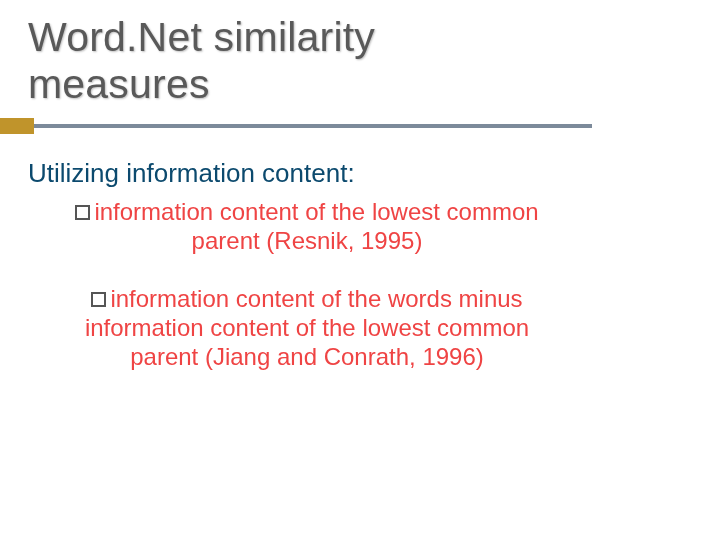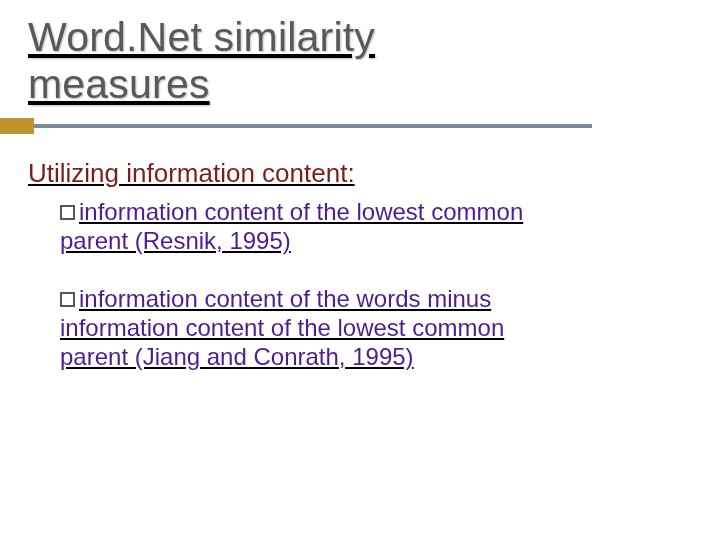--- a/index.html
+++ b/index.html
@@ -3,21 +3,20 @@
 <meta charset="utf-8">
 <style>
   * { margin: 0; padding: 0; box-sizing: border-box; }
   html, body { width: 720px; height: 540px; background: #ffffff; font-family: Arial, Helvetica, sans-serif; }
   .slide {
     width: 584px;
     height: 540px;
     background: #ffffff;
     position: relative;
     padding: 14px 20px 28px 28px;
-    text-decoration: underline;
   }
   .title {
     font-size: 41px;
     font-weight: 400;
     color: #595959;
     text-shadow: 1px 1px 2px rgba(0,0,0,0.25);
     margin-bottom: 10px;
     letter-spacing: 0.2px;
   }
   .underline-wrap {
@@ -37,32 +36,33 @@
   .underline-bar {
     position: absolute;
     left: 6px;
     top: 6px;
     width: calc(100% + 22px);
     height: 4px;
     background: #7c8a9a; 
   }
   .section-heading {
     font-size: 26px;
-    color: #7f1d1d;
+    color: #0c4a6e;
     margin-bottom: 8px;
   }
   .bullets {
     padding-left: 32px;
     padding-right: 10px;
   }
   .bullet {
     margin-bottom: 28px;
     font-size: 24px;
-    color: #4c1d95;
+    color: #ef4444;
     line-height: 1.22;
+    text-align: center;
   }
   .bullet .square {
     display: inline-block;
     width: 15px;
     height: 15px;
     border: 2px solid #555;
     background: #fff;
     margin-right: 4px;
     vertical-align: baseline;
     position: relative;
@@ -83,16 +83,16 @@
     <div class="underline-bar"></div>
   </div>
 
   <div class="section-heading">Utilizing information content:</div>
 
   <div class="bullets">
     <div class="bullet">
       <span class="square"></span><span class="text">information content of the lowest common parent (Resnik, 1995)</span>
     </div>
     <div class="bullet">
-      <span class="square"></span><span class="text">information content of the words minus information content of the lowest common parent (Jiang and Conrath, 1995)</span>
+      <span class="square"></span><span class="text">information content of the words minus information content of the lowest common parent (Jiang and Conrath, 1996)</span>
     </div>
   </div>
 </div>
 
 </body></html>

